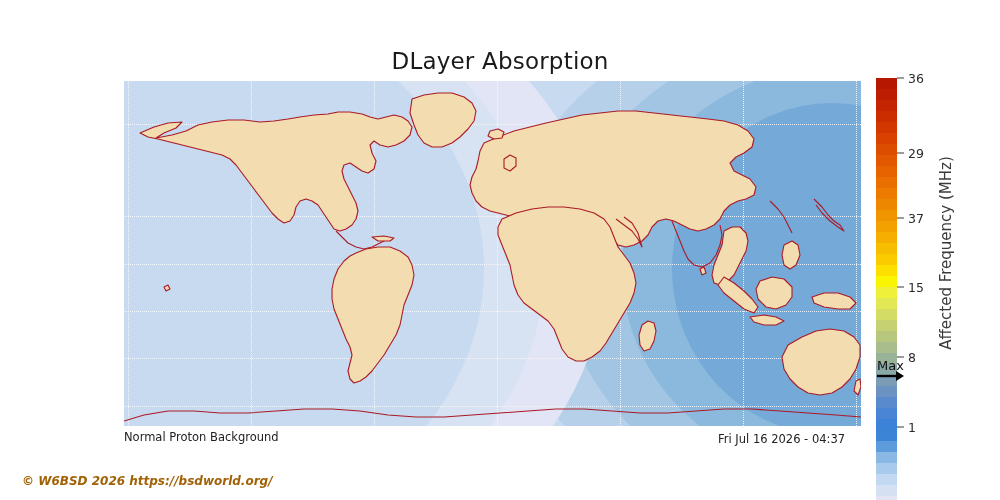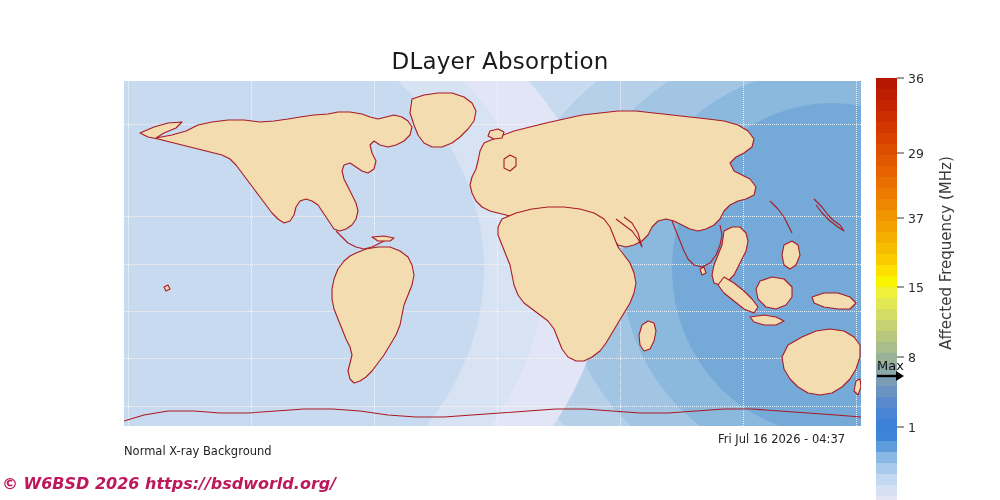--- a/index.html
+++ b/index.html
@@ -54,21 +54,21 @@
   .max-marker{position:absolute;left:877px;top:359px;width:40px;height:24px;}
   .max-marker .mlabel{position:absolute;left:0;top:-1px;font-size:13px;color:#111;
     font-family:"DejaVu Sans","Liberation Sans",sans-serif;}
   .max-marker svg{position:absolute;left:0;top:11px;}
 
   
   .note{position:absolute;left:124px;font-size:11.5px;color:#222;}
   .note.l1{top:430px;}
   .note.l2{top:444px;}
   .stamp{position:absolute;left:718px;top:432px;font-size:11.5px;color:#222;}
-  .copyright{position:absolute;left:2px;top:474px;font-size:16px;color:#be185d;
+  .copyright{position:absolute;left:22px;top:474px;font-size:12px;color:#a16207;
              font-style:italic;font-weight:bold;}
 </style>
 </head>
 <body>
 
 <div id="root">
 
   <div class="title">DLayer Absorption</div>
 
   <div class="map-frame">
@@ -271,17 +271,17 @@
     <div class="ctick" style="top:349px;">
       <span class="dash"></span>
       <span class="tlabel">1</span>
     </div>
   </div>
 
   <div class="cbar-axis-label">
     <span>Affected Frequency (MHz)</span>
   </div>
 
-  <div class="note l2">Normal X-ray Background</div>
+  <div class="note l1">Normal Proton Background</div>
   <div class="stamp">Fri Jul 16 2026 - 04:37</div>
   <div class="copyright">© W6BSD 2026 https://bsdworld.org/</div>
 
 </div>
 
 </body></html>

